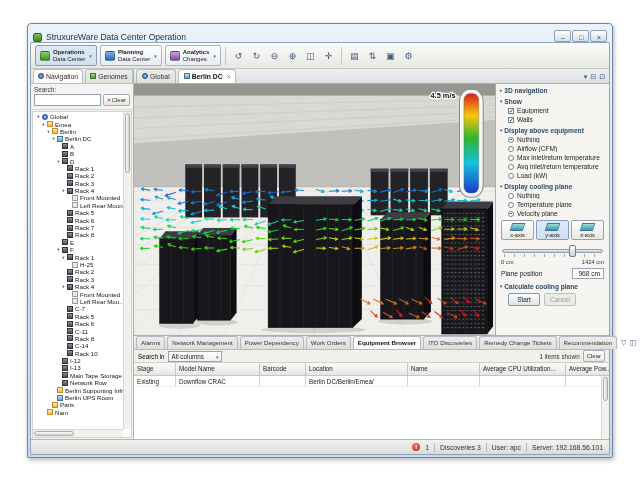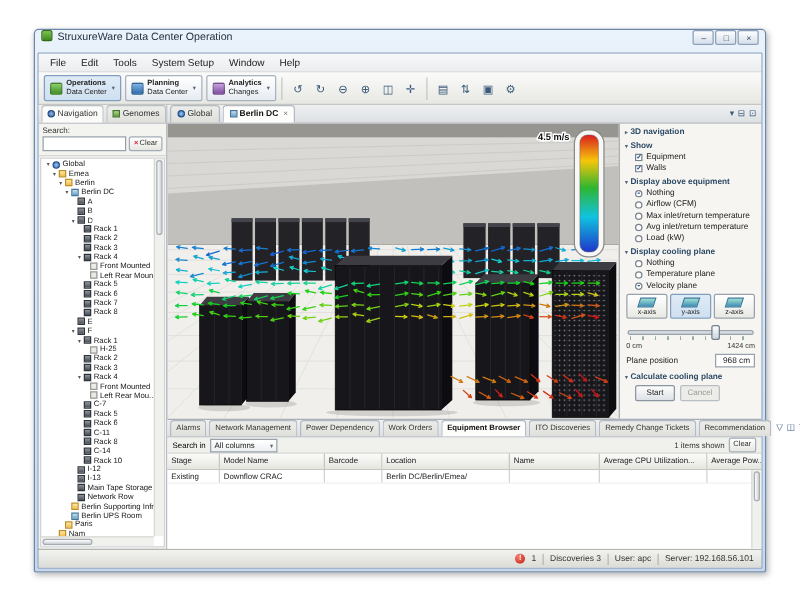--- a/index.html
+++ b/index.html
@@ -2,21 +2,21 @@
 <html><head>
 <meta charset="utf-8">
 <style>
   html,body{margin:0;padding:0}
   body{width:640px;height:480px;background:#fff;font-family:"Liberation Sans",sans-serif;position:relative;overflow:hidden;-webkit-font-smoothing:antialiased}
   *{box-sizing:border-box}
 
   
   .window{position:absolute;left:27px;top:23px;width:586px;height:435px;border:1px solid #6d87a8;border-radius:4px 4px 2px 2px;
     background:linear-gradient(#eaf2fb,#c7d8ec);box-shadow:1px 2px 5px rgba(0,0,0,.3);display:flex;flex-direction:column;padding:0 2px 2px 2px}
-  .titlebar{height:18px;display:flex;align-items:flex-start;padding:0 3px;flex:none}
+  .titlebar{height:18px;display:flex;align-items:flex-end;padding:0 3px;flex:none}
   .app-icon{width:9px;height:9px;background:linear-gradient(#7cc24a,#3d8a1f);border:1px solid #2f6b18;border-radius:2px;flex:none}
   .title{font-size:8.5px;color:#1c2c3c;margin-left:4px;white-space:nowrap}
   .winbtns{margin-left:auto;display:flex;gap:1px}
   .winbtn{width:17px;height:12px;font-size:7px;line-height:11px;text-align:center;border:1px solid #8ba0b8;border-radius:2px;
     background:linear-gradient(#fdfdfd,#d6dfeb);color:#345}
   .win-body{flex:1;border:1px solid #8ea4bd;background:#f0f0ee;display:flex;flex-direction:column;min-height:0;border-radius:1px}
 
   
   .menubar{height:15px;background:linear-gradient(#f7f8f9,#ecedee);display:flex;align-items:center;padding-left:3px;border-bottom:1px solid #d8dadd;font-size:8px;color:#222;flex:none}
   .menu-item{padding:0 6px;cursor:default}
@@ -148,29 +148,20 @@
     <span class="title">StruxureWare Data Center Operation</span>
     <span class="winbtns">
 
     <button class="winbtn">–</button>
         <button class="winbtn">□</button>
         <button class="winbtn">×</button>
       </span>
   </div>
   <div class="win-body">
 
-    <div class="menubar">
-
-    <span class="menu-item">File</span>
-        <span class="menu-item">Edit</span>
-        <span class="menu-item">Tools</span>
-        <span class="menu-item">System Setup</span>
-        <span class="menu-item">Window</span>
-        <span class="menu-item">Help</span>
-      </div>
 
     <div class="toolbar">
       <span class="persp-group">
 
       <button class="persp active">
             <span class="p-icon"></span>
             <span class="p-text">
               <span class="p-line1">Operations</span>
               <span class="p-line2">Data Center</span>
             </span>

